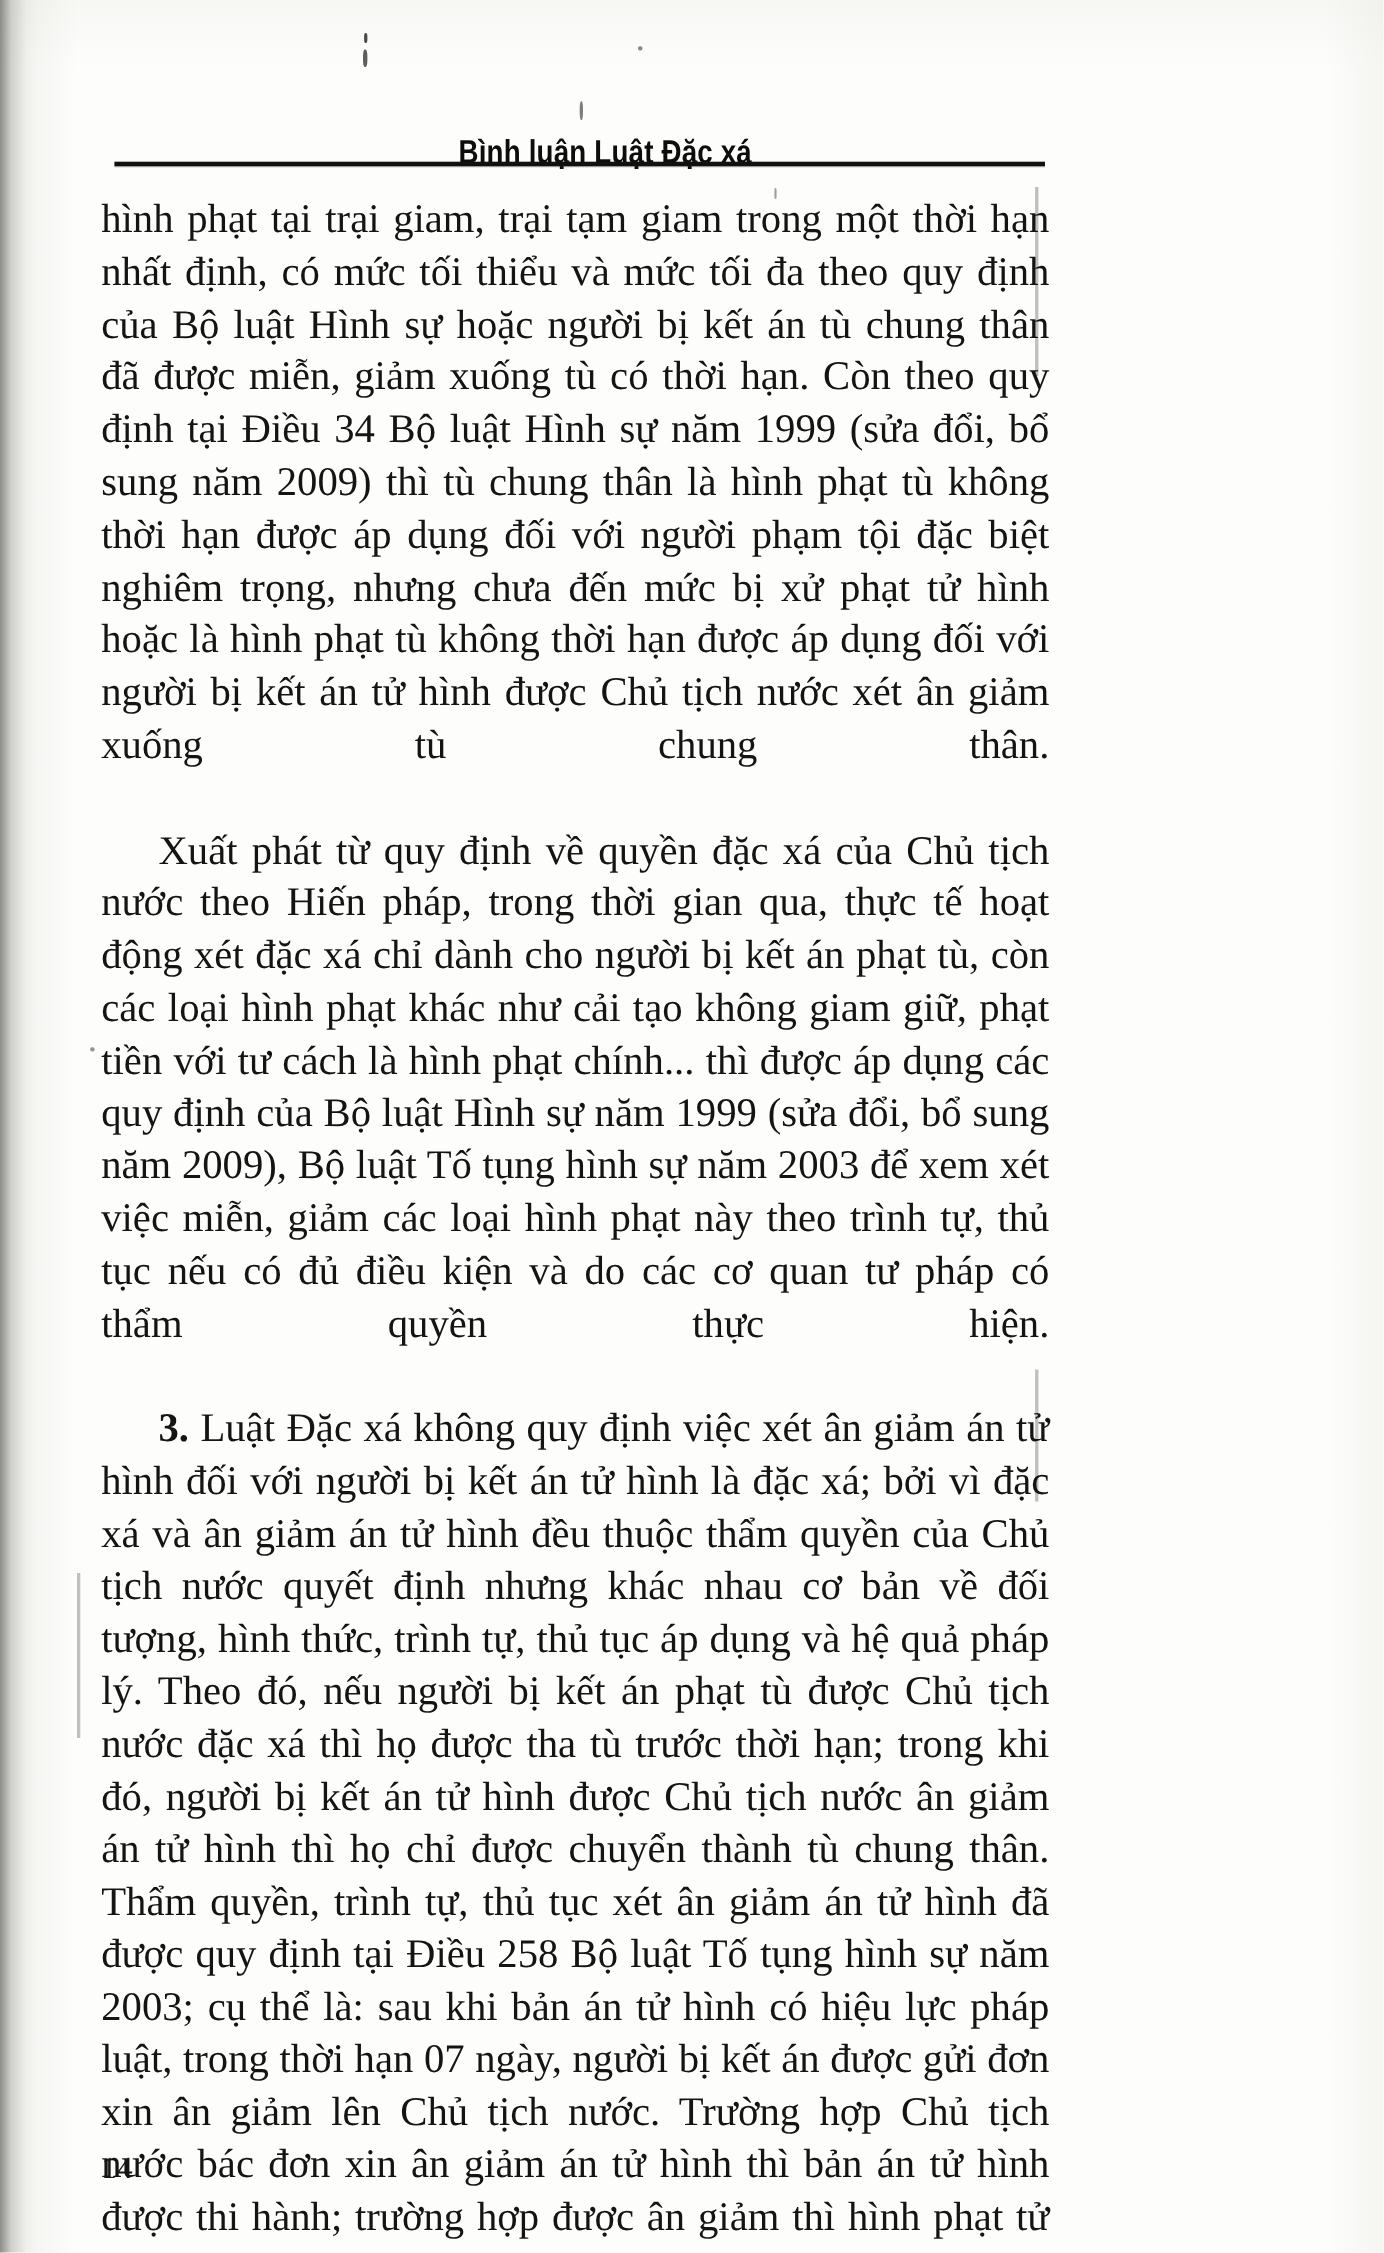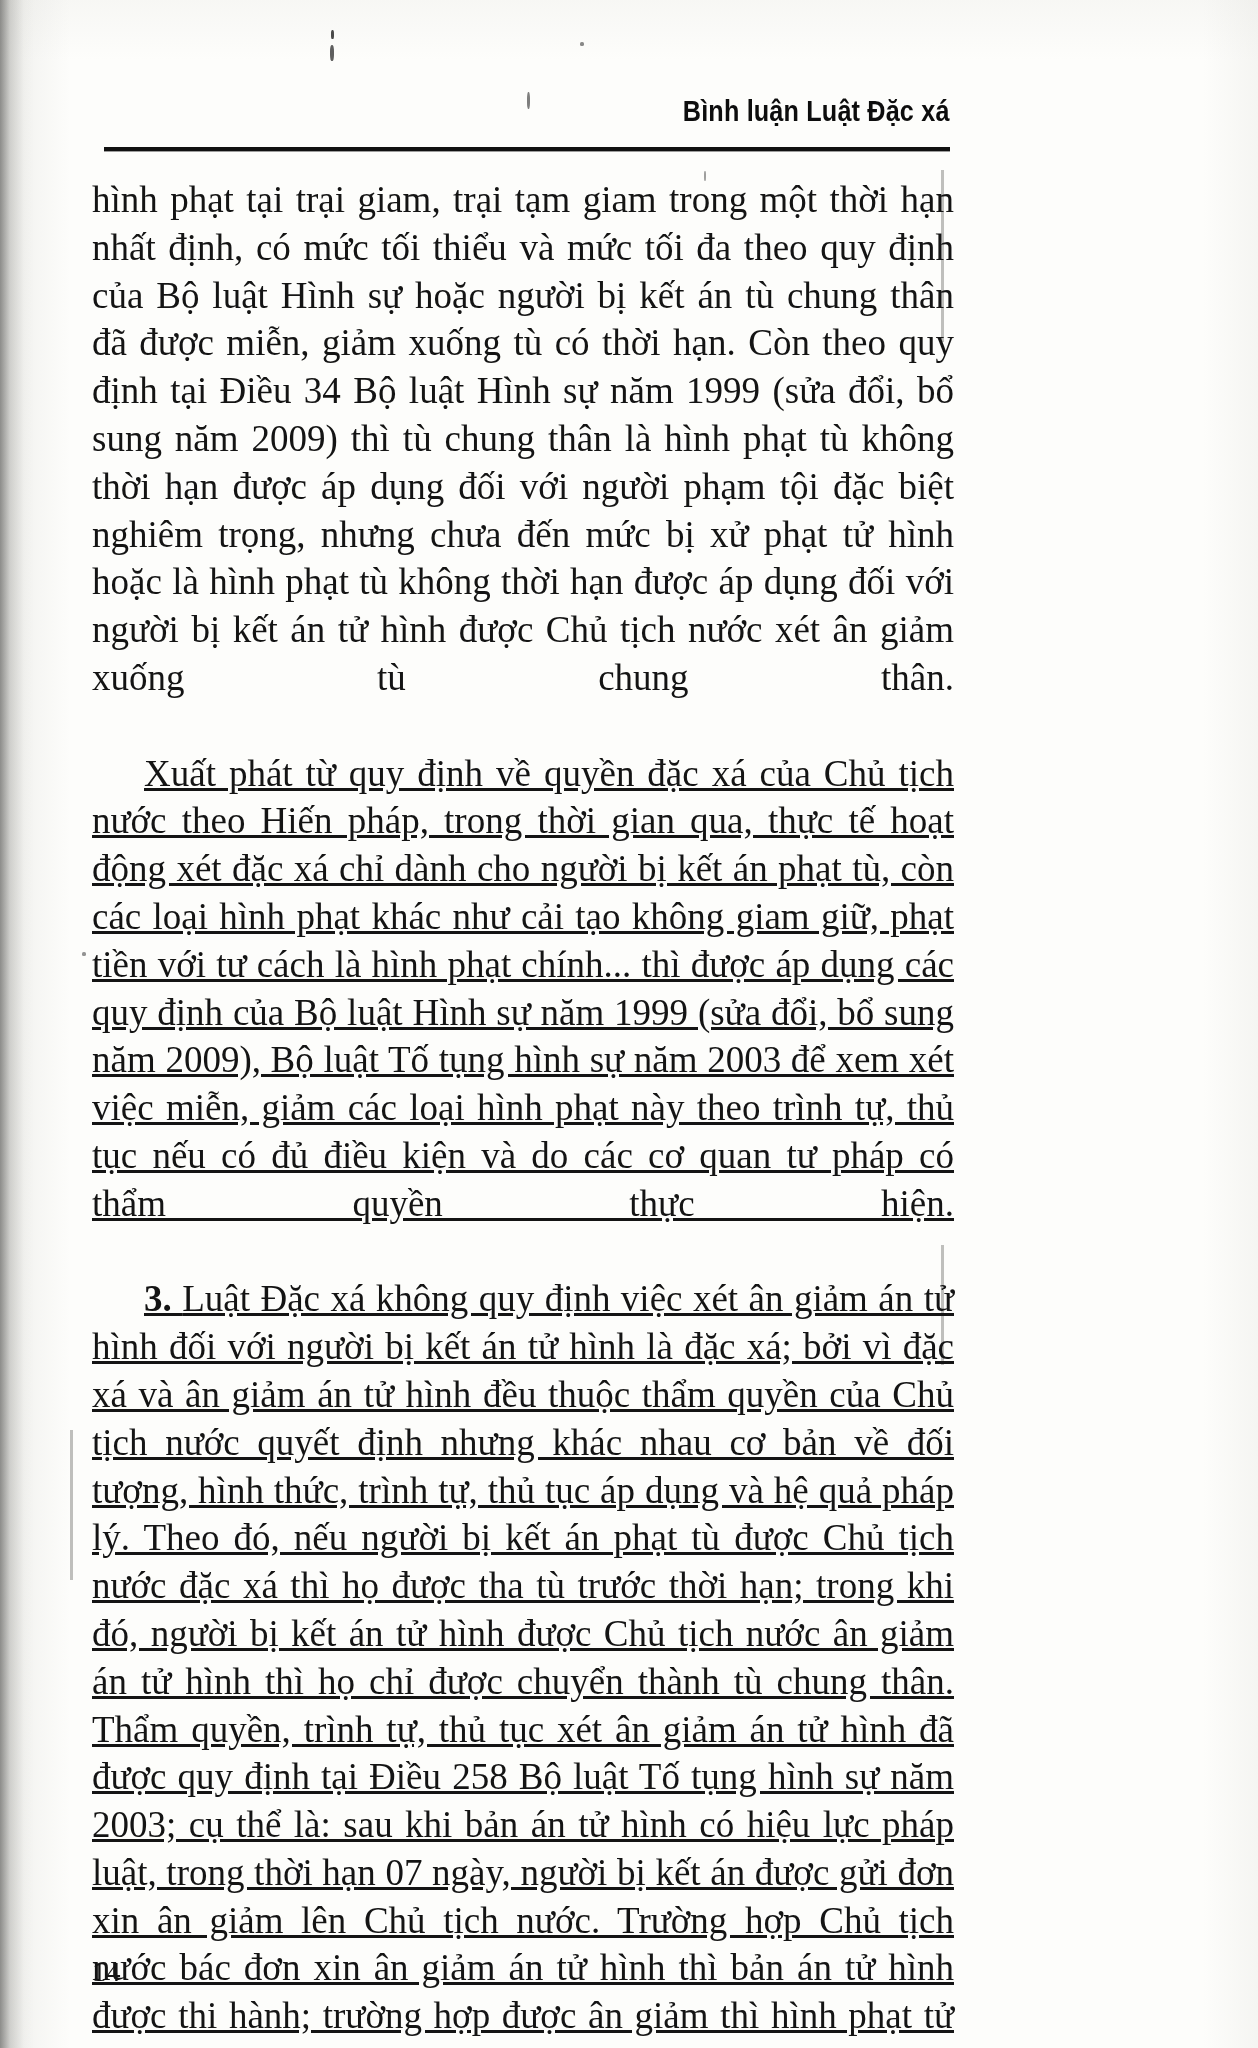--- a/index.html
+++ b/index.html
@@ -54,26 +54,26 @@
     pointer-events: none;
   }
   .edge-mark.m1 { left: 941px; top: 170px;  width: 3px; height: 172px; }
   .edge-mark.m2 { left: 941px; top: 1245px; width: 3px; height: 120px; }
   .edge-mark.m3 { left: 70px;  top: 1430px; width: 3px; height: 150px; }
 
   
   .running-head {
     position: absolute;
     left: 100px;
-    top: 84px;
+    top: 112px;
     width: 850px;
     height: 42px;
     display: flex;
     align-items: flex-end;
-    justify-content: flex-end;
+    justify-content: center;
   }
   .running-head-title {
     font-family: "Liberation Sans", "DejaVu Sans", sans-serif;
     font-weight: bold;
     font-size: 30px;
     letter-spacing: .2px;
     line-height: 1;
     color: #0d0d0d;
     transform: scaleX(0.84);
     transform-origin: right bottom;
@@ -123,21 +123,21 @@
   .para {
     margin: 0;
     font-size: 37px;
     line-height: 47.8px;
     text-align: justify;
     text-justify: inter-word;
     word-spacing: .2px;
     -webkit-font-smoothing: antialiased;
   }
   .para.indent { text-indent: 52px; }
-  .para + .para { margin-top: 0; text-decoration: underline; }
+  .para + .para { margin-top: 0; }
 
   
   .para::after {
     content: "";
     display: inline-block;
     width: 100%;
   }
 
   .numlabel { font-weight: bold; }
 

